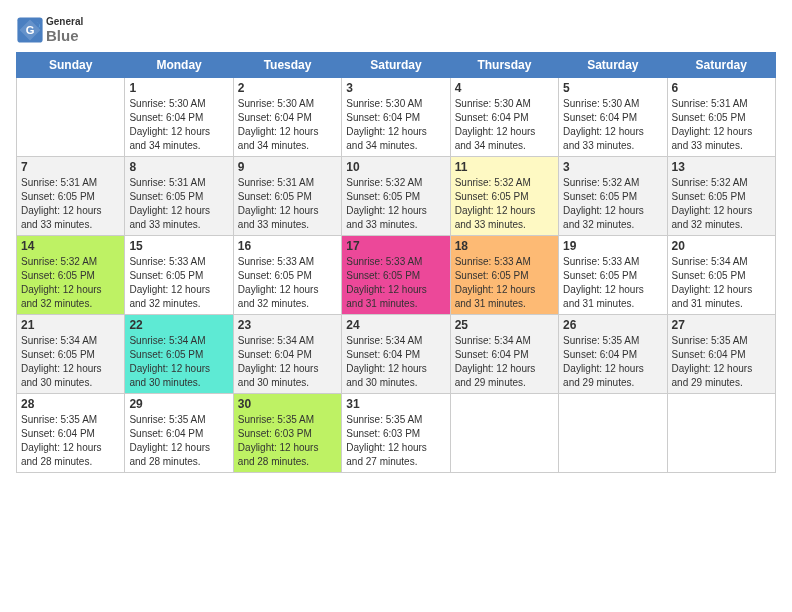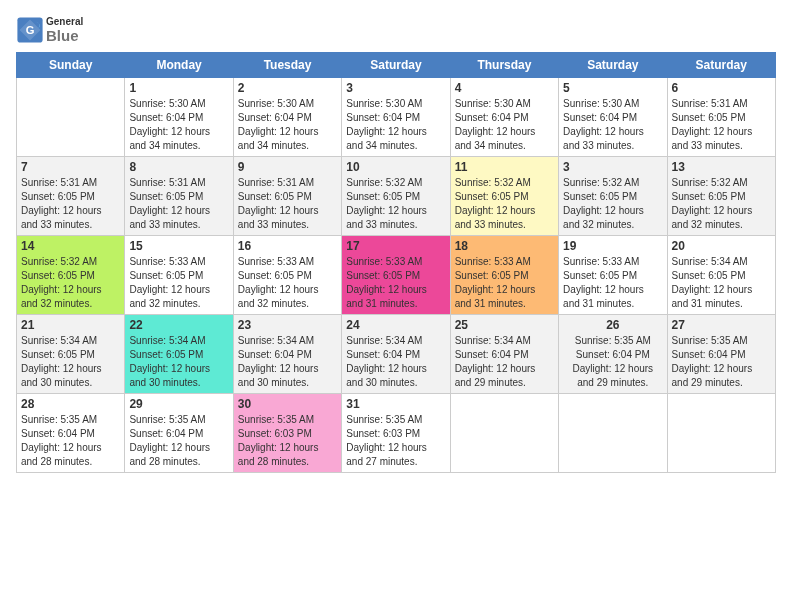--- a/index.html
+++ b/index.html
@@ -287,21 +287,21 @@
 Daylight: 12 hours
 and 30 minutes.</div>
         </td>
         <td style="background: rgb(242, 242, 242);">
           <span class="day-num">25</span>
           <div class="day-info" style="white-space: pre-line;">Sunrise: 5:34 AM
 Sunset: 6:04 PM
 Daylight: 12 hours
 and 29 minutes.</div>
         </td>
-        <td style="background: rgb(242, 242, 242); text-align: center;">
+        <td style="background: rgb(242, 242, 242);">
           <span class="day-num">26</span>
           <div class="day-info" style="white-space: pre-line;">Sunrise: 5:35 AM
 Sunset: 6:04 PM
 Daylight: 12 hours
 and 29 minutes.</div>
         </td>
         <td style="background: rgb(242, 242, 242);">
           <span class="day-num">27</span>
           <div class="day-info" style="white-space: pre-line;">Sunrise: 5:35 AM
 Sunset: 6:04 PM
@@ -317,21 +317,21 @@
 Daylight: 12 hours
 and 28 minutes.</div>
         </td>
         <td style="background: rgb(255, 255, 255);">
           <span class="day-num">29</span>
           <div class="day-info" style="white-space: pre-line;">Sunrise: 5:35 AM
 Sunset: 6:04 PM
 Daylight: 12 hours
 and 28 minutes.</div>
         </td>
-        <td style="background: #f9a8d4;">
+        <td style="background: #bef264;">
           <span class="day-num">30</span>
           <div class="day-info" style="white-space: pre-line;">Sunrise: 5:35 AM
 Sunset: 6:03 PM
 Daylight: 12 hours
 and 28 minutes.</div>
         </td>
         <td style="background: rgb(255, 255, 255);">
           <span class="day-num">31</span>
           <div class="day-info" style="white-space: pre-line;">Sunrise: 5:35 AM
 Sunset: 6:03 PM

